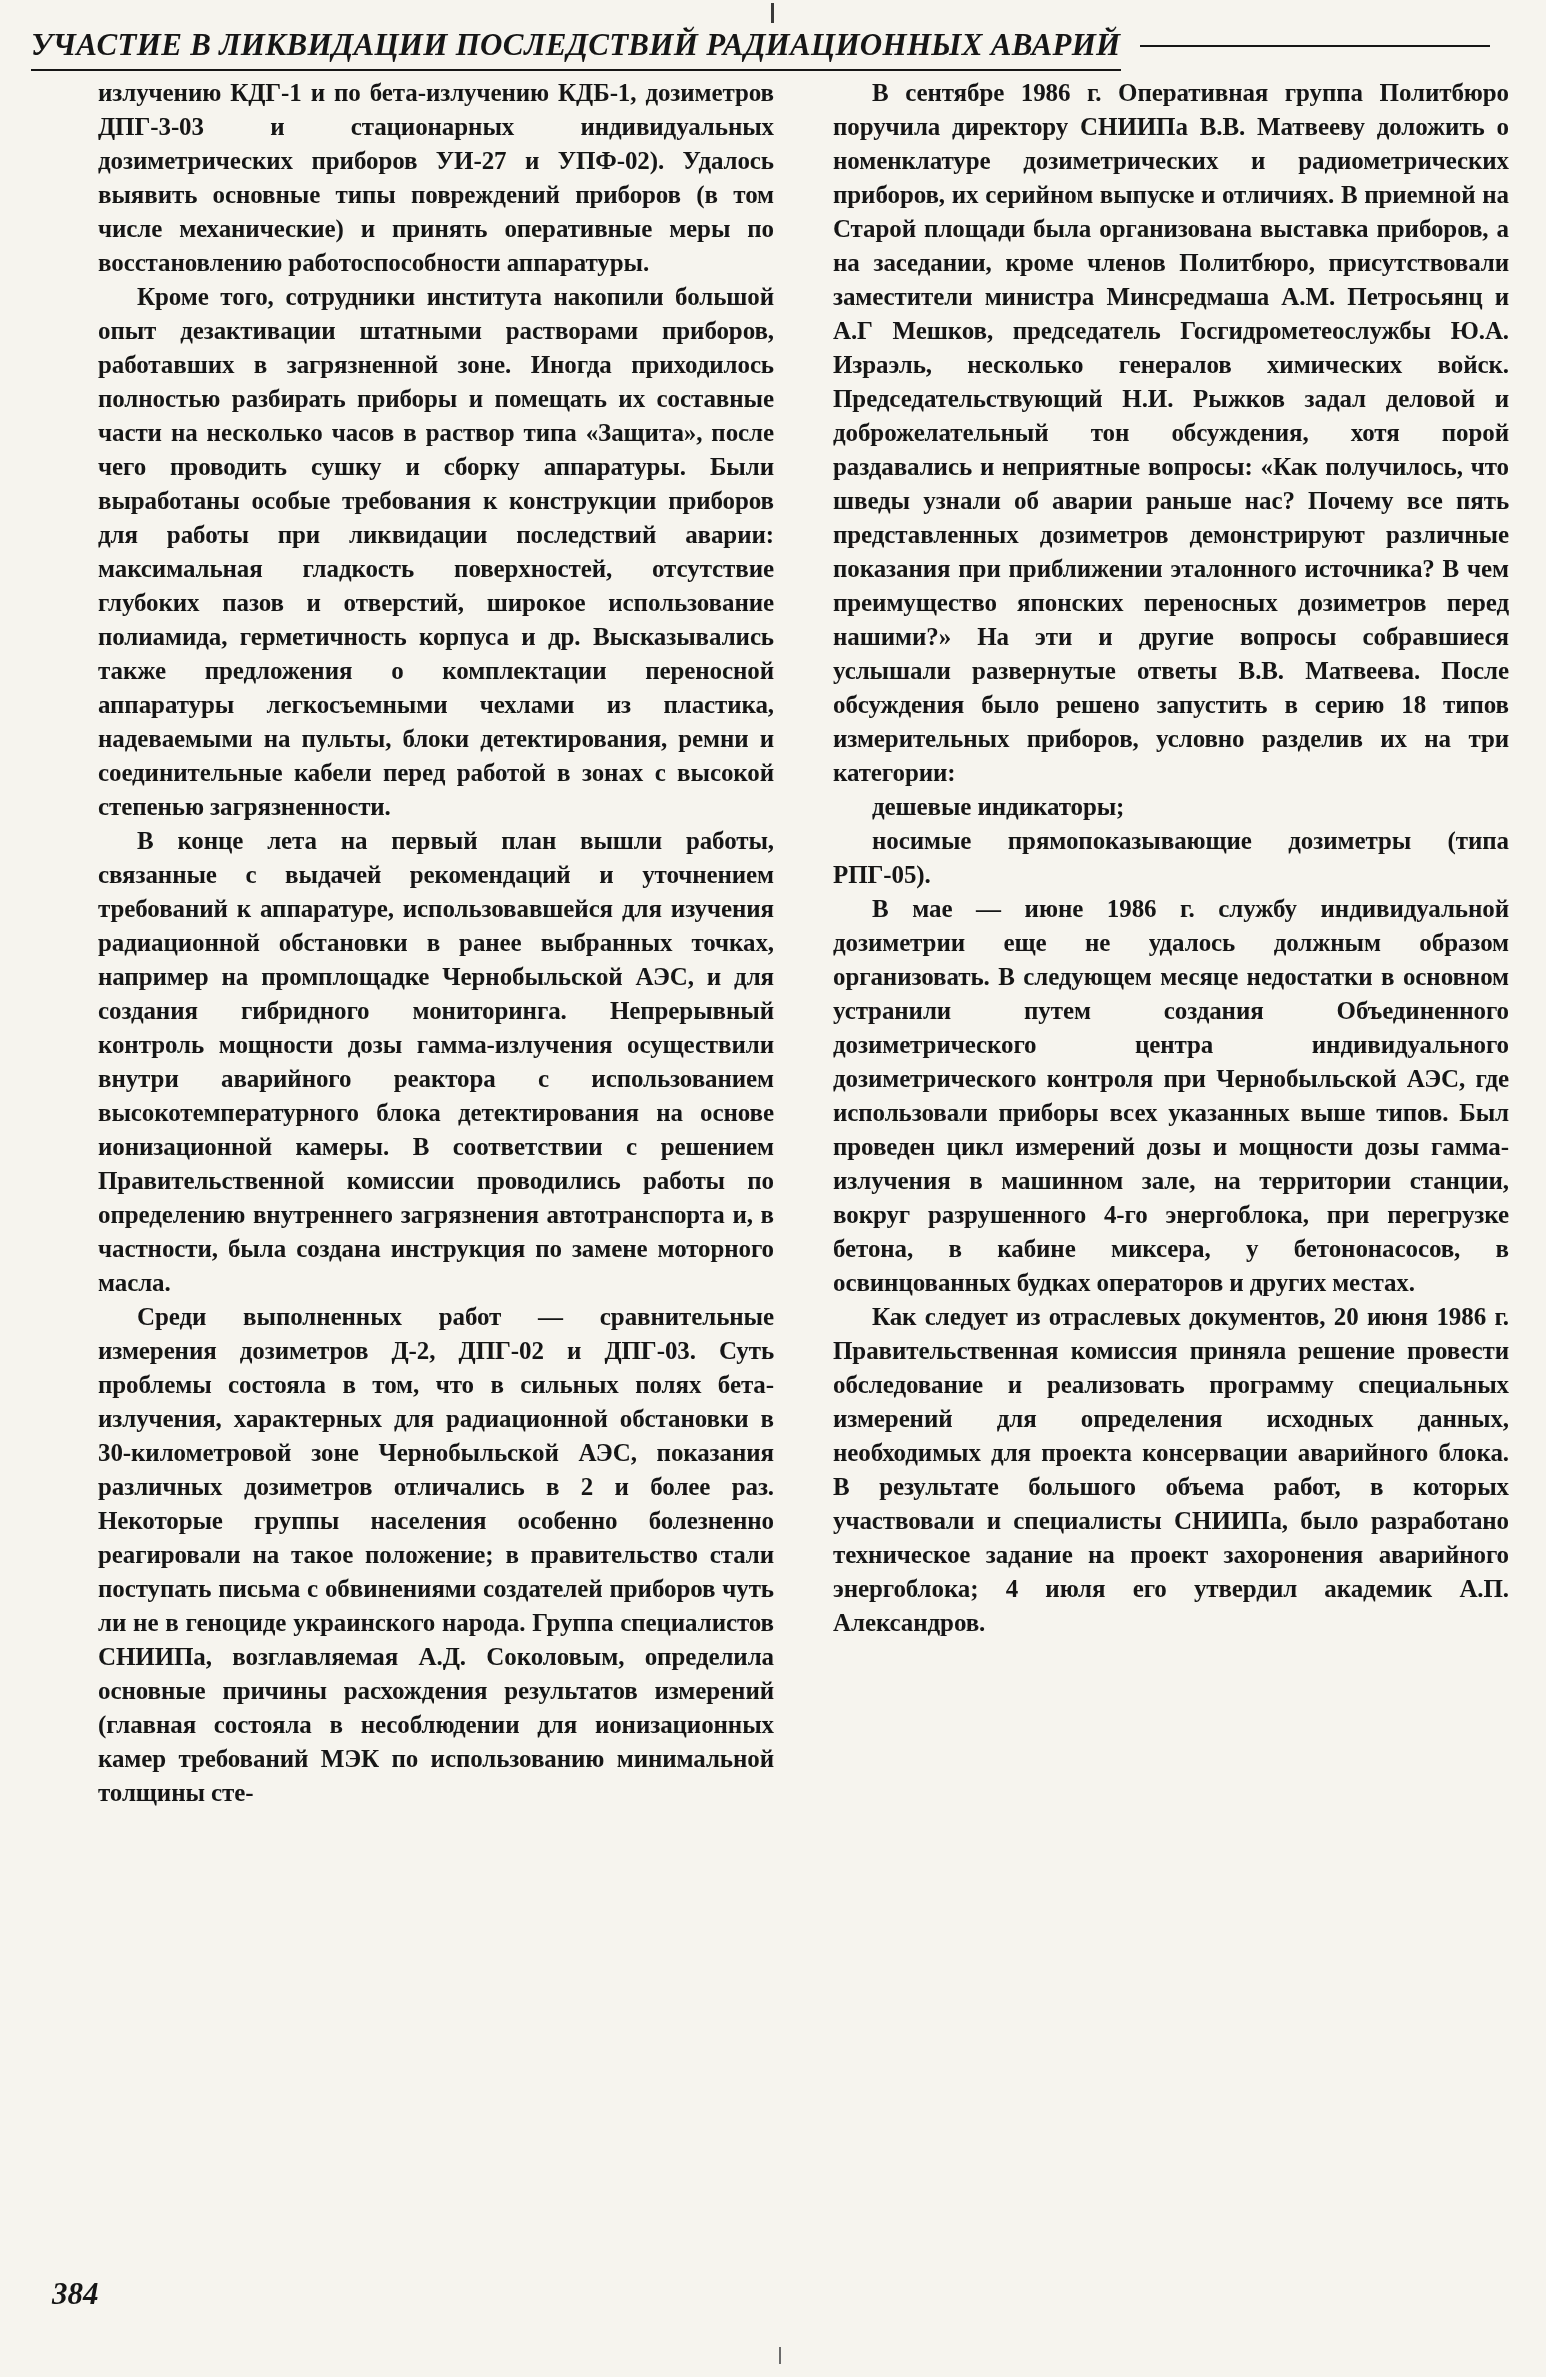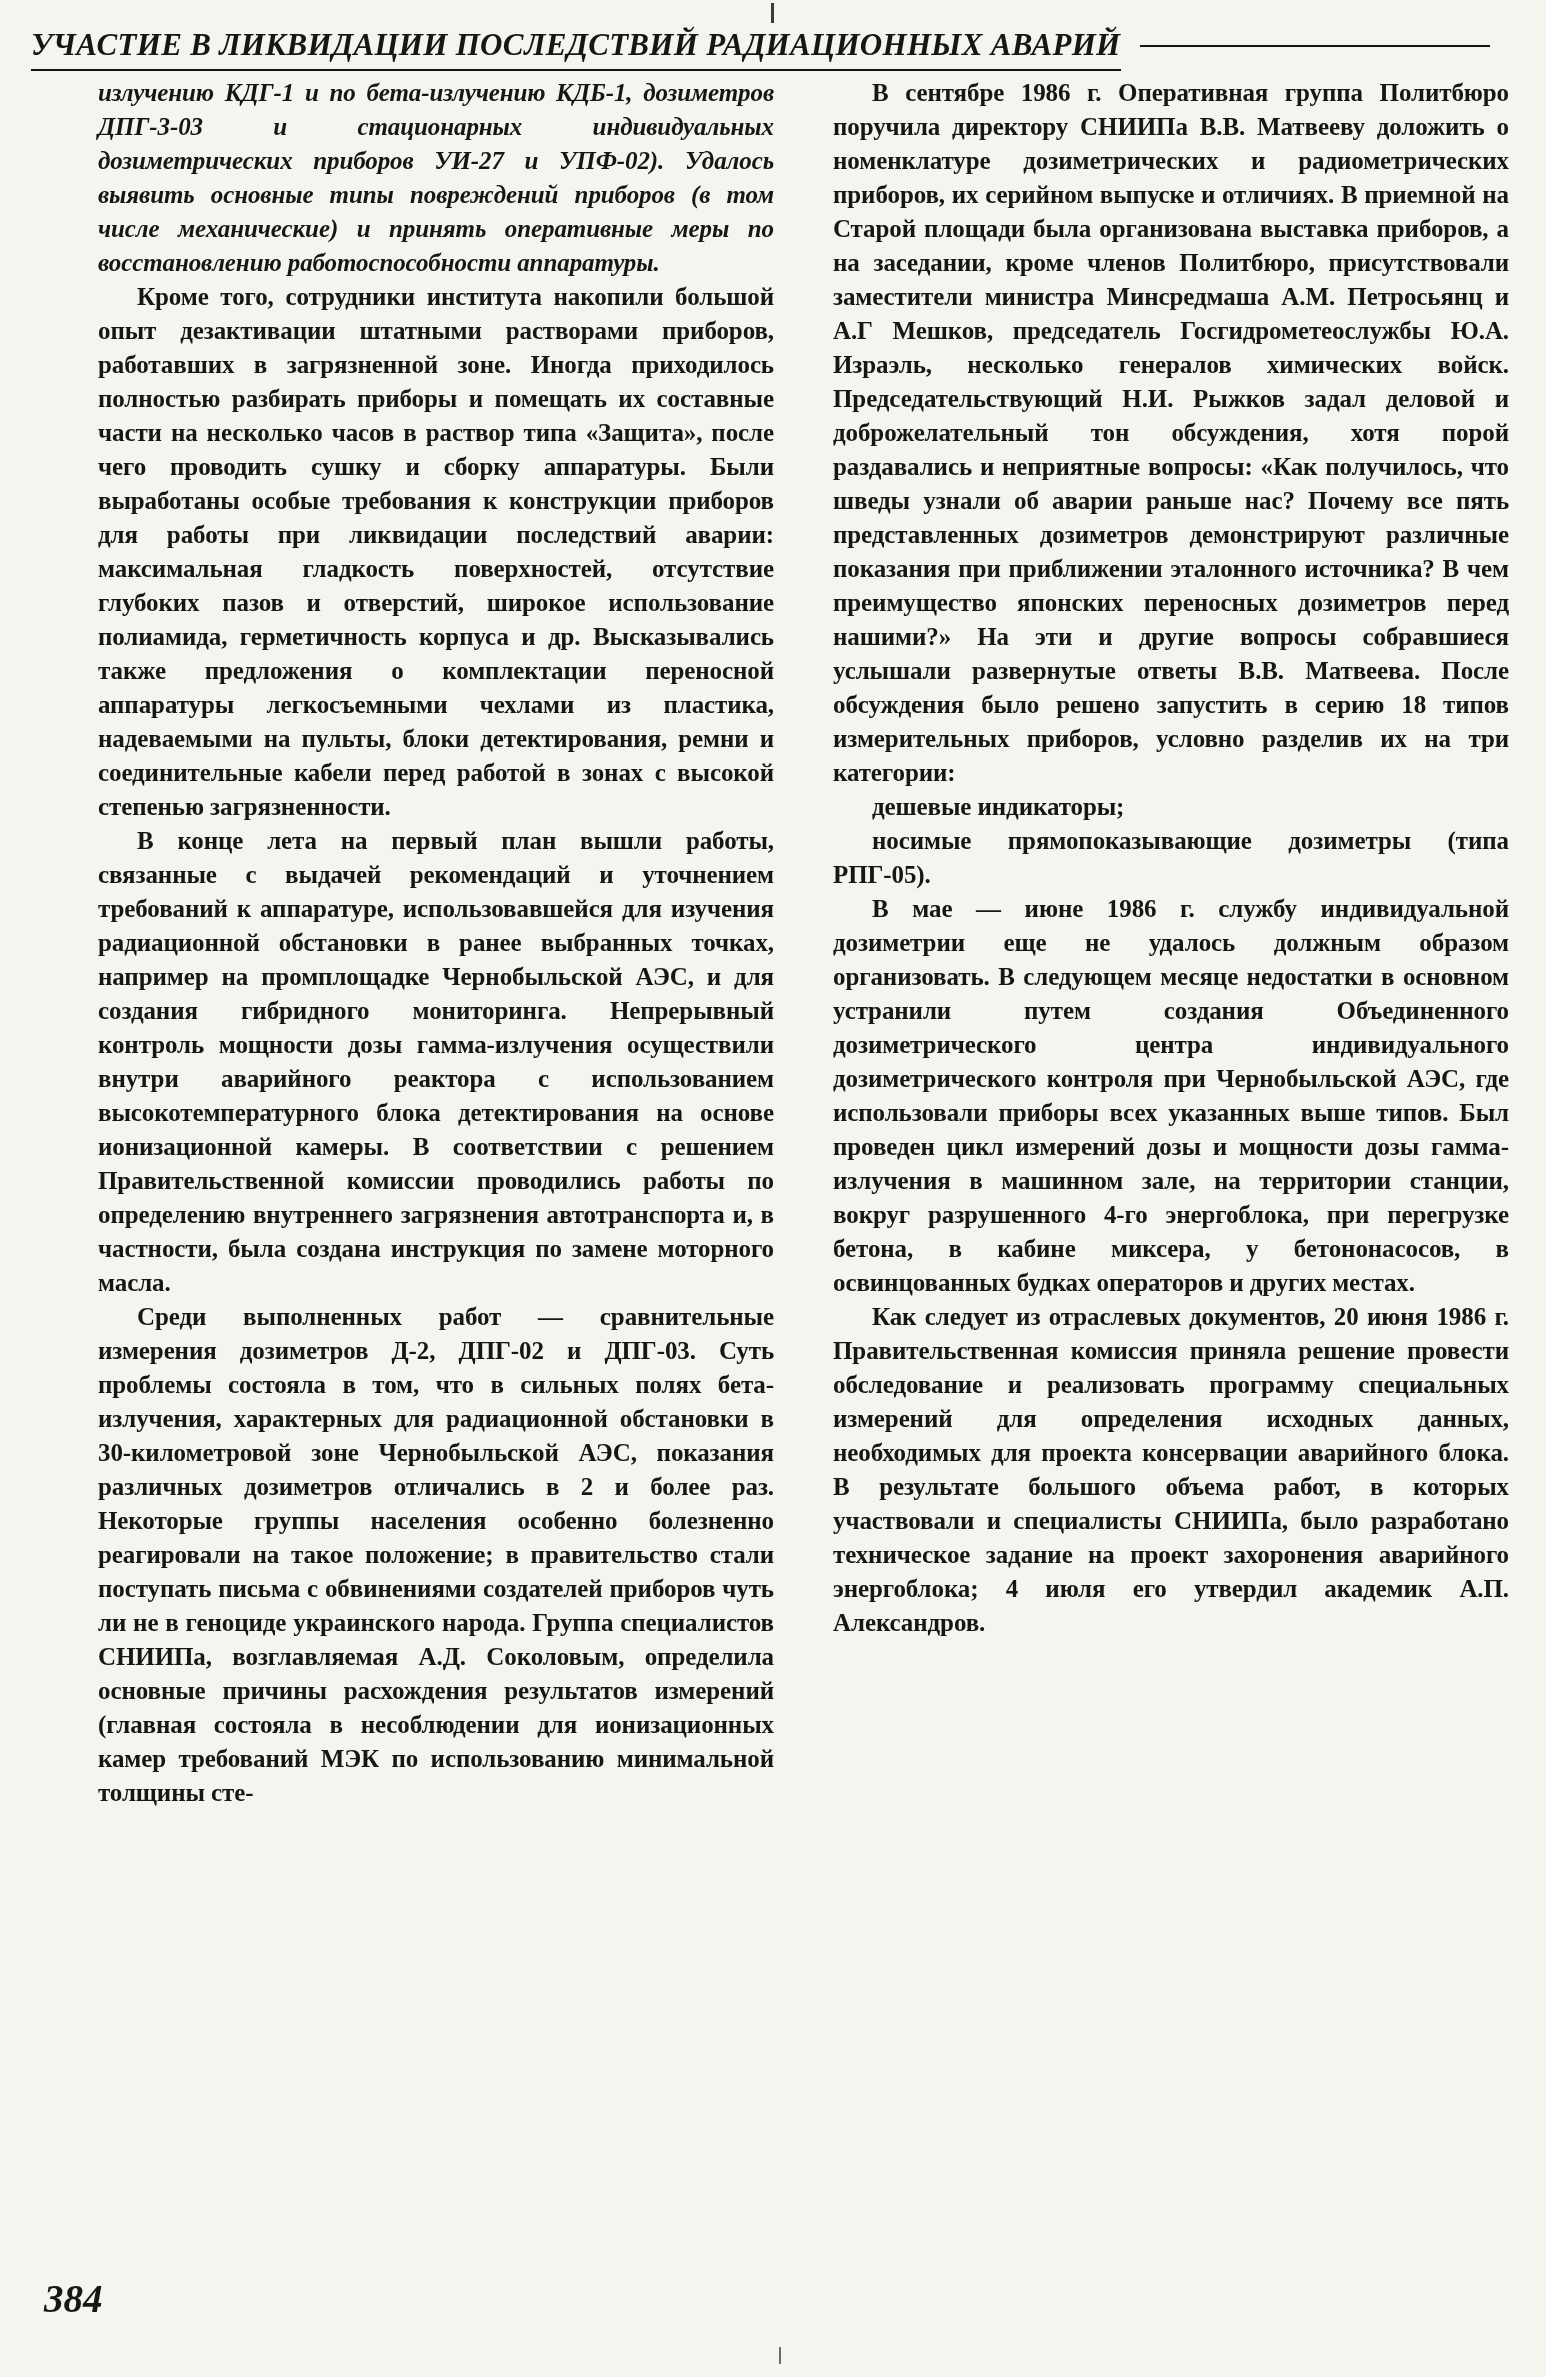--- a/index.html
+++ b/index.html
@@ -68,29 +68,28 @@
     letter-spacing: -0.1px;
     hyphens: auto;
     -webkit-hyphens: auto;
   }
   .para {
     margin: 0;
     text-indent: 39px;
   }
   .para.noind {
     text-indent: 0;
-    font-style: italic;
   }
 
   
   .page-number {
     position: absolute;
-    left: 44px;
+    left: 52px;
     top: 2276px;
-    font-size: 39px;
+    font-size: 31px;
     font-style: italic;
     font-weight: 600;
   }
 </style>
 </head>
 <body>
 
 <div class="fold-mark top"></div>
 
 <header class="header">

